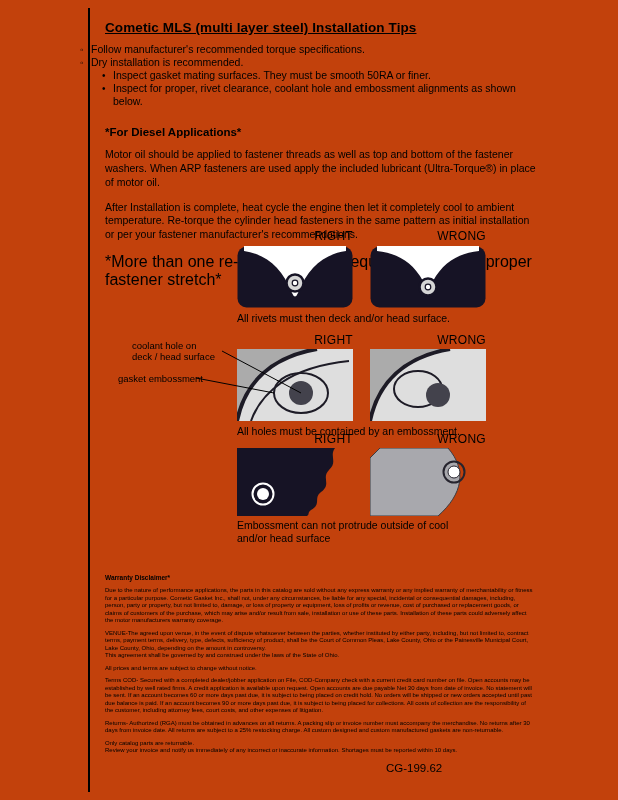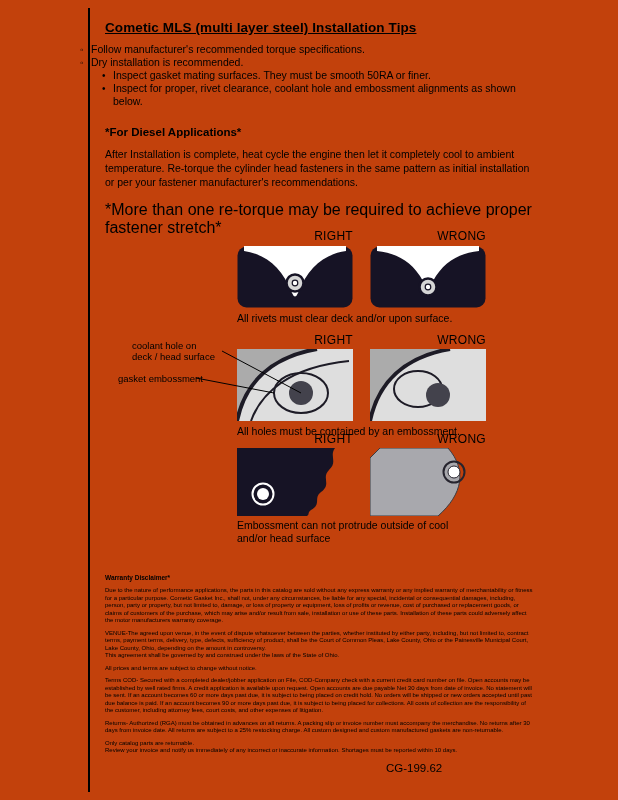--- a/index.html
+++ b/index.html
@@ -63,20 +63,21 @@
       <span>Inspect gasket mating surfaces.  They must be smooth 50RA or finer.</span>
     </div>
     <div class="tip lvl2">
       <span class="mark f"></span>
       <span>Inspect for proper, rivet clearance, coolant hole and embossment alignments as shown below.</span>
     </div>
   </div>
 
   <div class="diesel">
     <h2>*For Diesel Applications*</h2>
+    <p>Motor oil should be applied to fastener threads as well as top and bottom of the fastener washers. When ARP fasteners are used apply the included lubricant (Ultra-Torque®) in place of motor oil.</p>
     <p>After Installation is complete, heat cycle the engine then let it completely cool to ambient temperature. Re-torque the cylinder head fasteners in the same pattern as initial installation or per your fastener manufacturer's recommendations.</p>
     <div class="note">*More than one re-torque may be required to achieve proper fastener stretch*</div>
   </div>
 
   <div class="dg-label" style="left:237px;top:229px">RIGHT</div>
   <div class="dg-label" style="left:370px;top:229px">WRONG</div>
 
   <svg class="fig" style="left:237px;top:246px" width="116" height="62" viewBox="0 0 116 62">
     <rect x="0.5" y="0.5" width="115" height="61" rx="9" fill="#161325"></rect>
     <path d="M7,0 H109 V5 C88,8 71,21 61,47 Q58,54 55,47 C45,21 28,8 7,5 Z" fill="#ffffff"></path>
@@ -84,21 +85,21 @@
     <circle cx="58" cy="37" r="2.8" fill="#ffffff" stroke="#161325" stroke-width="1.2"></circle>
   </svg>
 
   <svg class="fig" style="left:370px;top:246px" width="116" height="62" viewBox="0 0 116 62">
     <rect x="0.5" y="0.5" width="115" height="61" rx="9" fill="#161325"></rect>
     <path d="M7,0 H109 V5 C90,7 74,15 63,35 Q58,42 53,35 C42,15 26,7 7,5 Z" fill="#ffffff"></path>
     <circle cx="58" cy="41" r="8.5" fill="#d6d6d6" stroke="#161325" stroke-width="2.5"></circle>
     <circle cx="58" cy="41" r="2.8" fill="#ffffff" stroke="#161325" stroke-width="1.2"></circle>
   </svg>
 
-  <div class="dg-cap" style="top:312px">All rivets must clear deck and/or upon surface.</div>
+  <div class="dg-cap" style="top:312px">All rivets must then deck and/or head surface.</div>
 
   <div class="dg-label" style="left:237px;top:333px">RIGHT</div>
   <div class="dg-label" style="left:370px;top:333px">WRONG</div>
 
   <div class="callout" style="left:132px;top:340px">coolant hole on
 deck / head surface</div>
   <div class="callout" style="left:118px;top:373px">gasket embossment</div>
 
   <svg class="fig" style="left:237px;top:349px" width="116" height="72" viewBox="0 0 116 72">
     <rect width="116" height="72" fill="#dedede"></rect>

